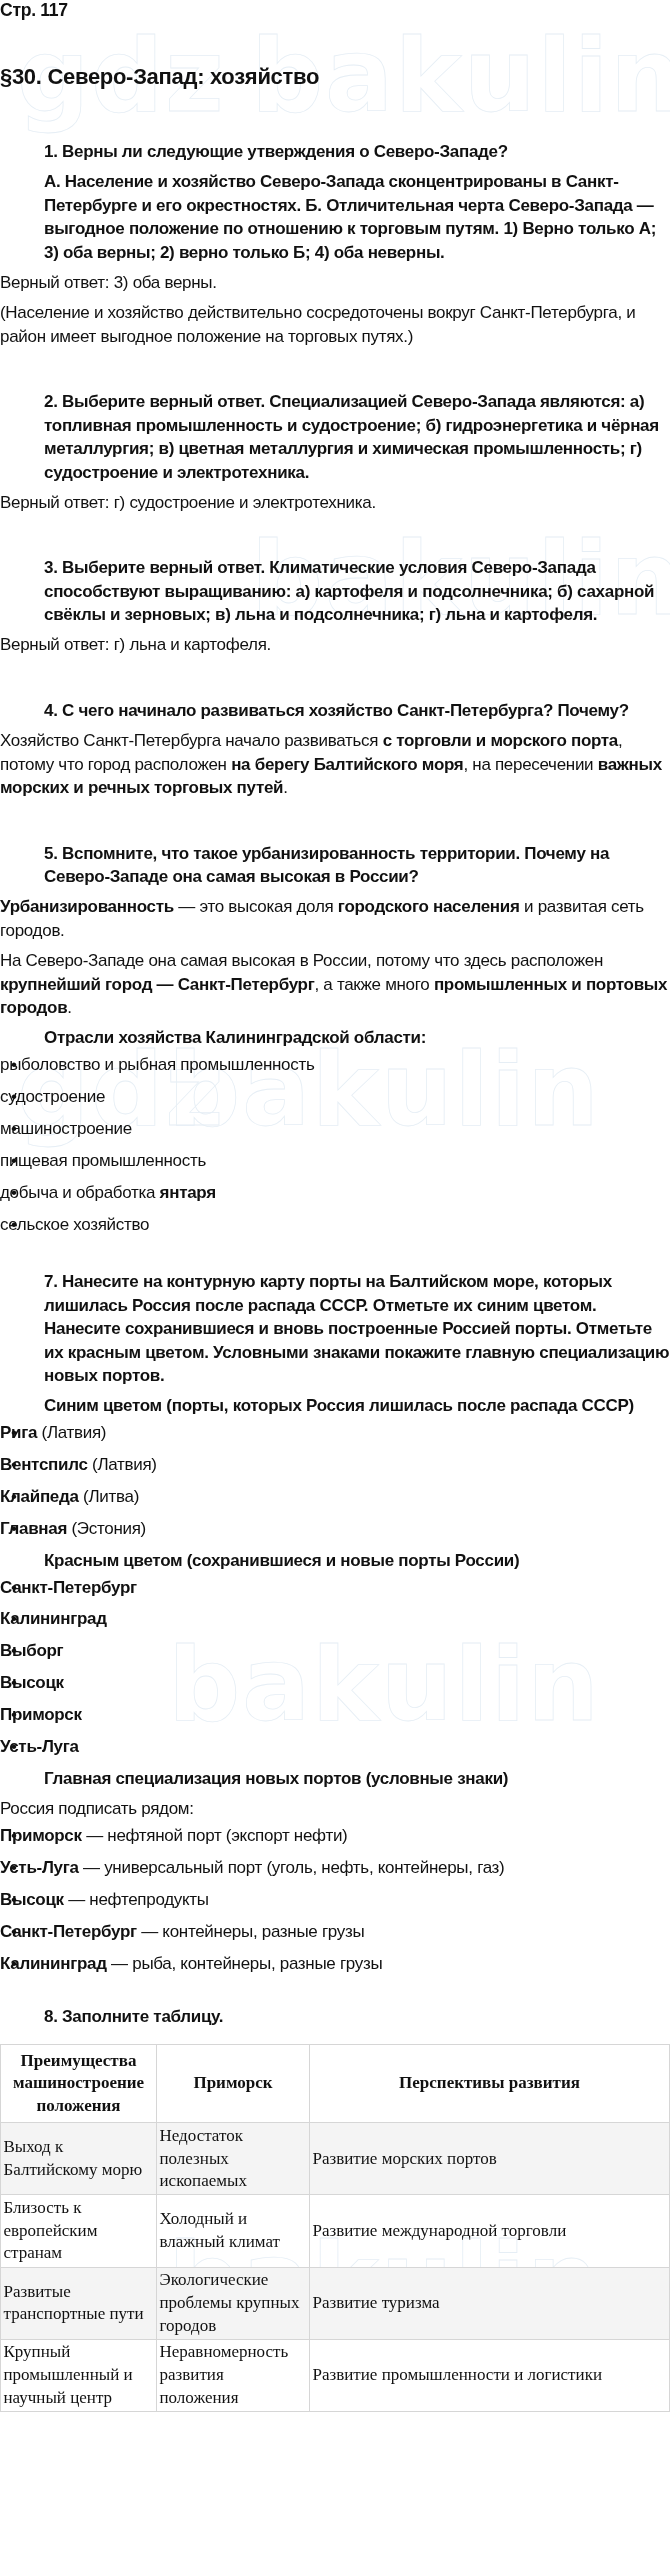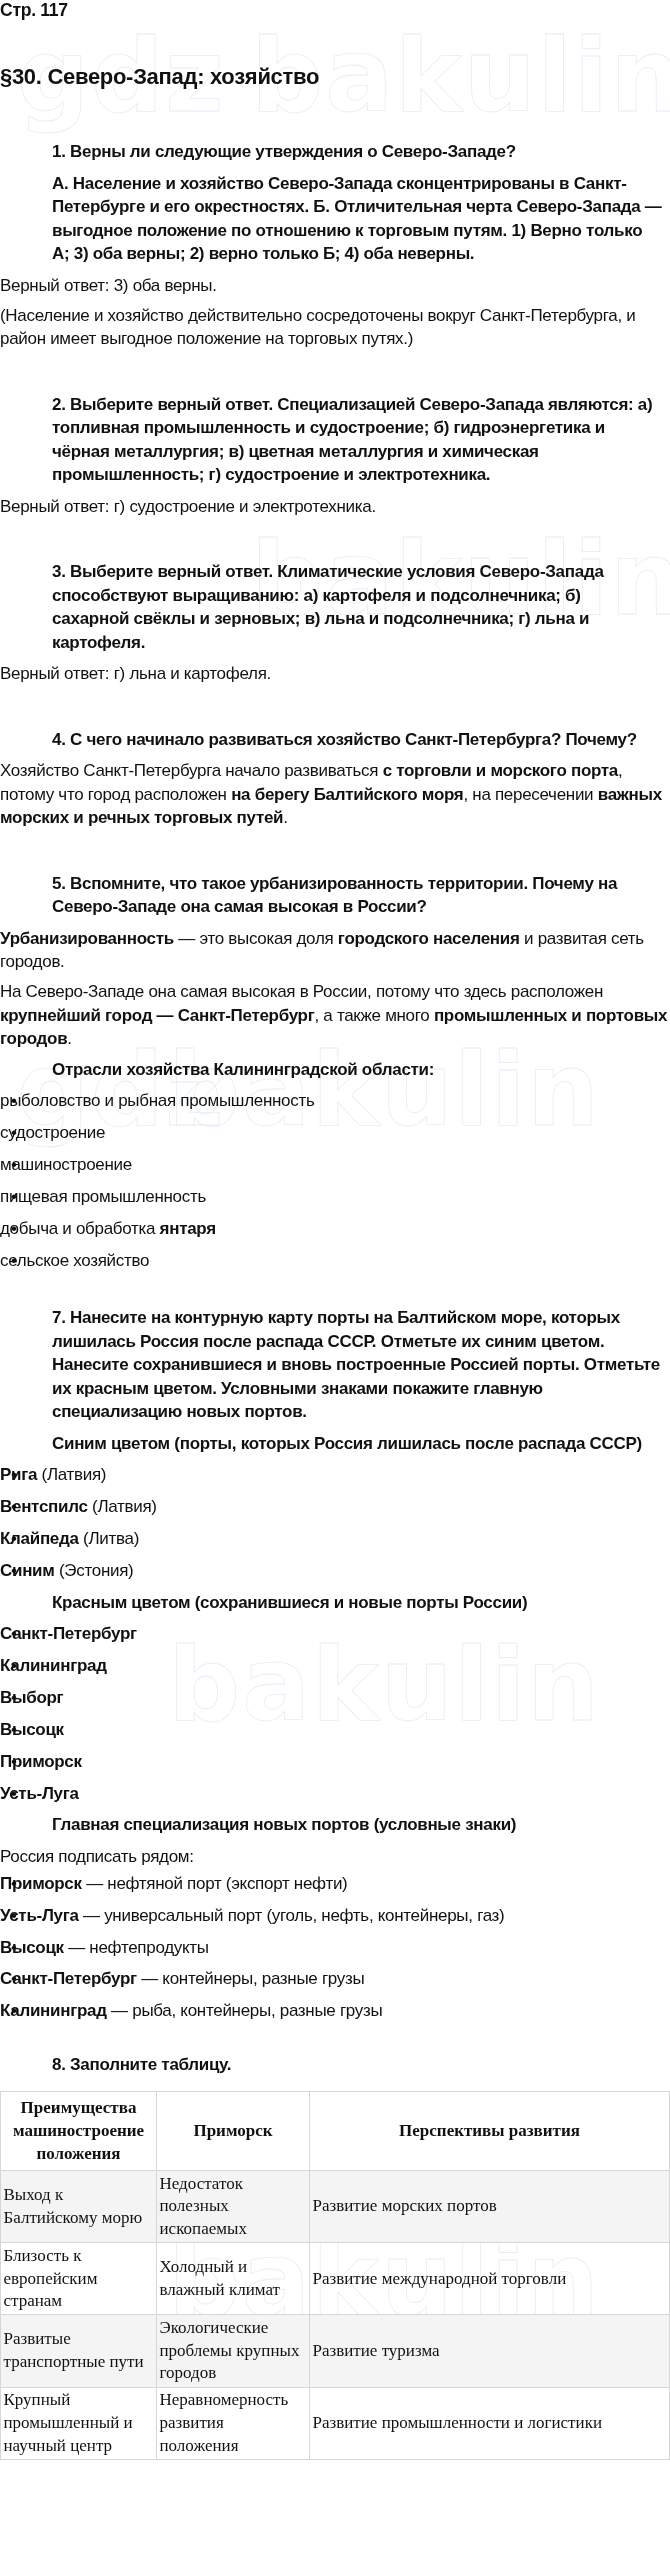--- a/index.html
+++ b/index.html
@@ -14,21 +14,21 @@
   .page { position: relative; width: 670px; padding: 0 0 0 0; }
   .wm {
     position: absolute; pointer-events: none;
     font-family: "DejaVu Sans", sans-serif; font-weight: bold;
     color: transparent; -webkit-text-stroke: 0.8px #e6eef5;
     font-size: 101px; letter-spacing: 1.7px;
   }
   .content { position: relative; z-index: 1; font-size: 17px; line-height: 23.5px; letter-spacing: -0.3px; }
   .page-num { font-weight: bold; font-size: 17.6px; line-height: 20px; margin: 0; padding-top: 0; }
   .section-title { font-weight: bold; font-size: 22px; line-height: 22px; margin: 46px 0 0 0; }
-  .q { font-weight: bold; margin: 8px; padding-left: 44px; }
+  .q { font-weight: bold; margin: 0; padding-left: 44px; }
   .q-first { margin-top: 52px; }
   .q-block { margin-top: 42px; }
   p { margin: 0; }
   .gap { margin-top: 6.7px; }
   b { font-weight: bold; }
   ul { list-style: none; margin: 3.4px 0 0 0; padding: 0; }
   li { position: relative; line-height: 23.5px; margin-bottom: 8.4px; }
   li::before { content: "•"; position: absolute; left: 11px; top: 0; font-size: 17px; }
   table {
     border-collapse: collapse; width: 670px; margin-top: 15px;
@@ -82,21 +82,21 @@
       <li><span>добыча и обработка </span><b>янтаря</b></li>
       <li>сельское хозяйство</li>
     </ul>
 
     <p class="q" style="margin-top:34px;">7. Нанесите на контурную карту порты на Балтийском море, которых лишилась Россия после распада СССР. Отметьте их синим цветом. Нанесите сохранившиеся и вновь построенные Россией порты. Отметьте их красным цветом. Условными знаками покажите главную специализацию новых портов.</p>
     <p class="q gap">Синим цветом (порты, которых Россия лишилась после распада СССР)</p>
     <ul>
       <li><b>Рига</b><span> (Латвия)</span></li>
       <li><b>Вентспилс</b><span> (Латвия)</span></li>
       <li><b>Клайпеда</b><span> (Литва)</span></li>
-      <li><b>Синим</b><span> (Эстония)</span></li>
+      <li><b>Главная</b><span> (Эстония)</span></li>
     </ul>
     <p class="q">Красным цветом (сохранившиеся и новые порты России)</p>
     <ul>
       <li><b>Санкт-Петербург</b></li>
       <li><b>Калининград</b></li>
       <li><b>Выборг</b></li>
       <li><b>Высоцк</b></li>
       <li><b>Приморск</b></li>
       <li><b>Усть-Луга</b></li>
     </ul>

